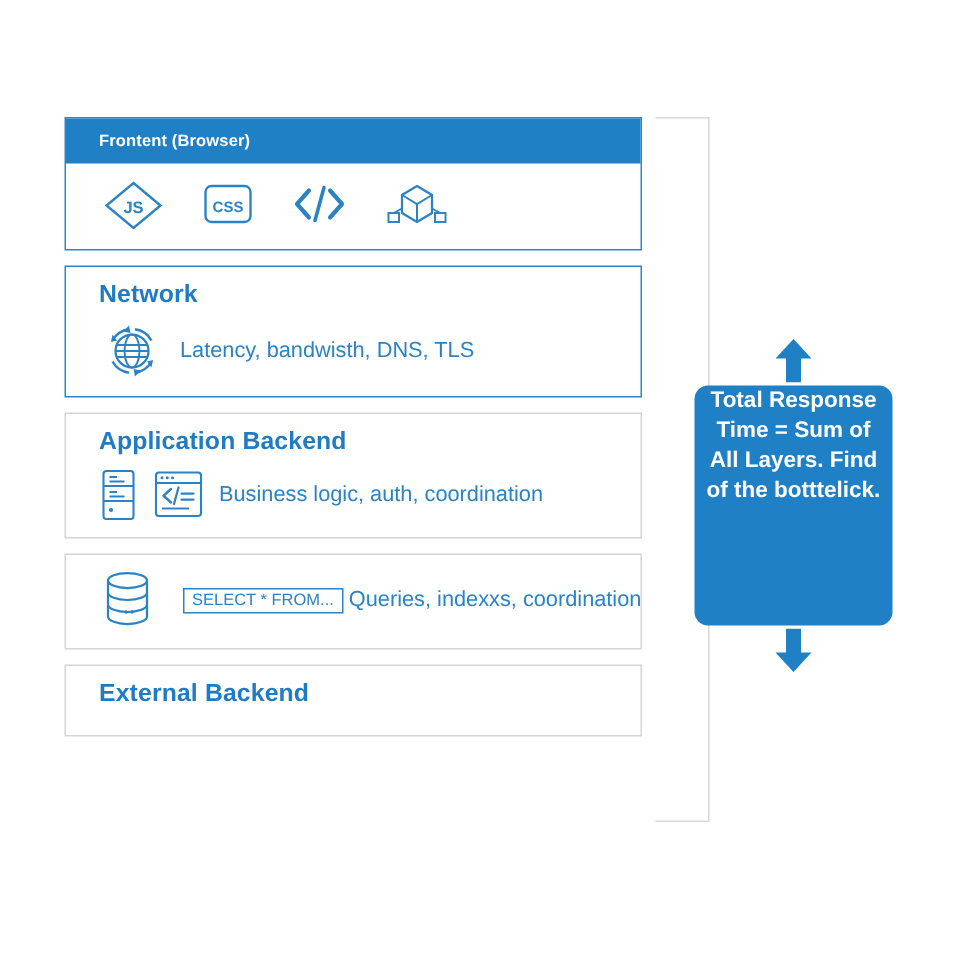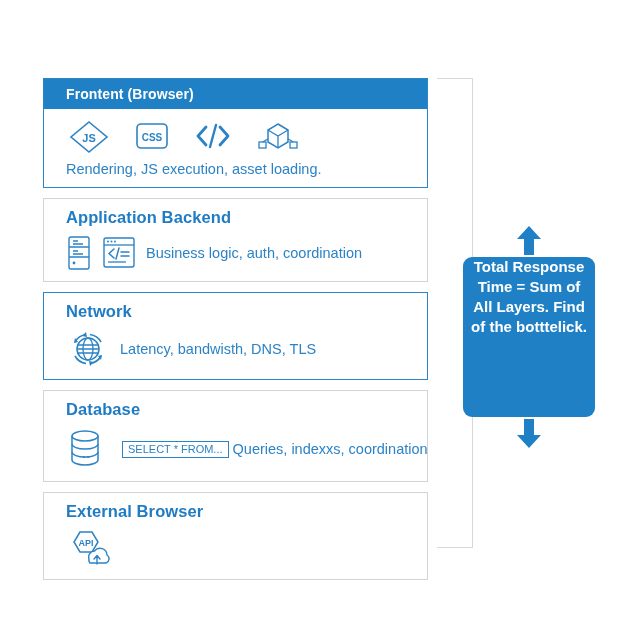--- a/index.html
+++ b/index.html
@@ -24,21 +24,21 @@
   .card.grey-border{border:1.5px solid #d4d4d4;}
 
   .card-headerbar{
     background:#1f80c6;
     height:30px;
     display:flex;align-items:center;
     padding:0 0 0 22px;
   }
   .card-headerbar .title{
     color:#ffffff;
-    font-size:14px;
+    font-size:11px;
     font-weight:bold;
     letter-spacing:.1px;
     text-align:right;
   }
   .card-title-plain{
     color:#1f7cc4;
     font-size:16.5px;
     font-weight:bold;
     padding:9px 0 0 22px;
     letter-spacing:.1px;
@@ -139,52 +139,20 @@
           </span>
           <span>
             <svg width="42" height="34" viewBox="0 0 42 34">
               <polygon points="21,4 31,10 31,22 21,28 11,22 11,10" fill="none" stroke="#2b83c6" stroke-width="1.5"></polygon>
               <path d="M11,10 L21,16 L31,10 M21,16 L21,28" fill="none" stroke="#2b83c6" stroke-width="1.3"></path>
               <rect x="2" y="22" width="7" height="6" fill="none" stroke="#2b83c6" stroke-width="1.3"></rect>
               <rect x="33" y="22" width="7" height="6" fill="none" stroke="#2b83c6" stroke-width="1.3"></rect>
               <path d="M11,19 L5.5,22 M31,19 L36.5,22" fill="none" stroke="#2b83c6" stroke-width="1.3"></path>
             </svg>
           </span>
-        </div>
-        <div class="desc">Rendering, JS execution, asset loading.</div>
-      </div>
-    </div>
-
-    <div class="card grey-border">
-      <div class="card-title-plain">Application Backend</div>
-      <div class="card-body">
-        <div class="inline-row">
-          <span>
-            <svg width="26" height="36" viewBox="0 0 26 36">
-              <rect x="3" y="2" width="20" height="32" rx="2" fill="none" stroke="#2b83c6" stroke-width="1.4"></rect>
-              <path d="M3 12 H23 M3 22 H23" stroke="#2b83c6" stroke-width="1.3"></path>
-              <path d="M7 6 H12 M7 9 H17" stroke="#2b83c6" stroke-width="1.3"></path>
-              <path d="M7 16 H12 M7 19 H17" stroke="#2b83c6" stroke-width="1.3"></path>
-              <circle cx="8" cy="28" r="1.4" fill="#2b83c6"></circle>
-            </svg>
-          </span>
-          <span>
-            <svg width="34" height="36" viewBox="0 0 34 36">
-              <rect x="2" y="3" width="30" height="29" rx="2" fill="none" stroke="#2b83c6" stroke-width="1.4"></rect>
-              <path d="M2 10 H32" stroke="#2b83c6" stroke-width="1.3"></path>
-              <circle cx="6" cy="6.5" r="1" fill="#2b83c6"></circle>
-              <circle cx="9.5" cy="6.5" r="1" fill="#2b83c6"></circle>
-              <circle cx="13" cy="6.5" r="1" fill="#2b83c6"></circle>
-              <path d="M12 14 L7 18.5 L12 23" fill="none" stroke="#2b83c6" stroke-width="1.6" stroke-linecap="round" stroke-linejoin="round"></path>
-              <path d="M17 13 L14 24" stroke="#2b83c6" stroke-width="1.5" stroke-linecap="round"></path>
-              <path d="M19 17 H27 M19 21 H27" stroke="#2b83c6" stroke-width="1.5" stroke-linecap="round"></path>
-              <path d="M6 27 H24" stroke="#2b83c6" stroke-width="1.3"></path>
-            </svg>
-          </span>
-          <span class="desc">Business logic, auth, coordination</span>
         </div>
       </div>
     </div>
 
     <div class="card blue-border">
       <div class="card-title-plain">Network</div>
       <div class="card-body">
         <div class="inline-row">
           <span>
             <svg width="44" height="40" viewBox="0 0 44 40">
@@ -200,21 +168,51 @@
               <polygon points="36,26 32,27 35,31" fill="#2b83c6"></polygon>
               <polygon points="8,14 12,13 9,9" fill="#2b83c6"></polygon>
             </svg>
           </span>
           <span class="desc">Latency, bandwisth, DNS, TLS</span>
         </div>
       </div>
     </div>
 
     <div class="card grey-border">
-      <div class="card-title-plain">Database</div>
+      <div class="card-title-plain">Application Backend</div>
+      <div class="card-body">
+        <div class="inline-row">
+          <span>
+            <svg width="26" height="36" viewBox="0 0 26 36">
+              <rect x="3" y="2" width="20" height="32" rx="2" fill="none" stroke="#2b83c6" stroke-width="1.4"></rect>
+              <path d="M3 12 H23 M3 22 H23" stroke="#2b83c6" stroke-width="1.3"></path>
+              <path d="M7 6 H12 M7 9 H17" stroke="#2b83c6" stroke-width="1.3"></path>
+              <path d="M7 16 H12 M7 19 H17" stroke="#2b83c6" stroke-width="1.3"></path>
+              <circle cx="8" cy="28" r="1.4" fill="#2b83c6"></circle>
+            </svg>
+          </span>
+          <span>
+            <svg width="34" height="36" viewBox="0 0 34 36">
+              <rect x="2" y="3" width="30" height="29" rx="2" fill="none" stroke="#2b83c6" stroke-width="1.4"></rect>
+              <path d="M2 10 H32" stroke="#2b83c6" stroke-width="1.3"></path>
+              <circle cx="6" cy="6.5" r="1" fill="#2b83c6"></circle>
+              <circle cx="9.5" cy="6.5" r="1" fill="#2b83c6"></circle>
+              <circle cx="13" cy="6.5" r="1" fill="#2b83c6"></circle>
+              <path d="M12 14 L7 18.5 L12 23" fill="none" stroke="#2b83c6" stroke-width="1.6" stroke-linecap="round" stroke-linejoin="round"></path>
+              <path d="M17 13 L14 24" stroke="#2b83c6" stroke-width="1.5" stroke-linecap="round"></path>
+              <path d="M19 17 H27 M19 21 H27" stroke="#2b83c6" stroke-width="1.5" stroke-linecap="round"></path>
+              <path d="M6 27 H24" stroke="#2b83c6" stroke-width="1.3"></path>
+            </svg>
+          </span>
+          <span class="desc">Business logic, auth, coordination</span>
+        </div>
+      </div>
+    </div>
+
+    <div class="card grey-border">
       <div class="card-body">
         <div class="inline-row">
           <span>
             <svg width="38" height="44" viewBox="0 0 38 44">
               <ellipse cx="19" cy="9" rx="13" ry="5" fill="none" stroke="#2b83c6" stroke-width="1.5"></ellipse>
               <path d="M6 9 V33 A13 5 0 0 0 32 33 V9" fill="none" stroke="#2b83c6" stroke-width="1.5"></path>
               <path d="M6 17 A13 5 0 0 0 32 17" fill="none" stroke="#2b83c6" stroke-width="1.4"></path>
               <path d="M6 25 A13 5 0 0 0 32 25" fill="none" stroke="#2b83c6" stroke-width="1.4"></path>
               <circle cx="18" cy="30" r="1.1" fill="#2b83c6"></circle>
               <circle cx="22" cy="30" r="1.1" fill="#2b83c6"></circle>
@@ -222,31 +220,23 @@
           </span>
           <span class="db-col">
             <span class="sql-chip">SELECT * FROM...</span>
             <span class="desc">Queries, indexxs, coordination</span>
           </span>
         </div>
       </div>
     </div>
 
     <div class="card grey-border">
-      <div class="card-title-plain">External Browser</div>
-      <div class="card-body">
-        <div class="inline-row">
-          <span>
-            <svg width="44" height="40" viewBox="0 0 44 40">
-              <polygon points="14,3 26,3 32,13 26,23 14,23 8,13" fill="none" stroke="#2b83c6" stroke-width="1.5"></polygon>
-              <text x="20" y="17" font-family="Liberation Sans, sans-serif" font-size="9" font-weight="bold" fill="#2b83c6" text-anchor="middle">API</text>
-              <path d="M23 30 a6 6 0 0 1 5.5 -8 a7 7 0 0 1 12.5 4 a4.5 4.5 0 0 1 -1 8 H24 a4.5 4.5 0 0 1 -1 -4 z" fill="#ffffff" stroke="#2b83c6" stroke-width="1.4"></path>
-              <path d="M31 35 V27 M28 30 L31 26.5 L34 30" fill="none" stroke="#2b83c6" stroke-width="1.4" stroke-linecap="round" stroke-linejoin="round"></path>
-            </svg>
-          </span>
+      <div class="card-title-plain">External Backend</div>
+      <div class="card-body">
+        <div class="inline-row">
         </div>
       </div>
     </div>
 
   </div>
 
   <div id="bracket"></div>
 
   <div id="callout-wrap">
     <span class="arrow-up">

